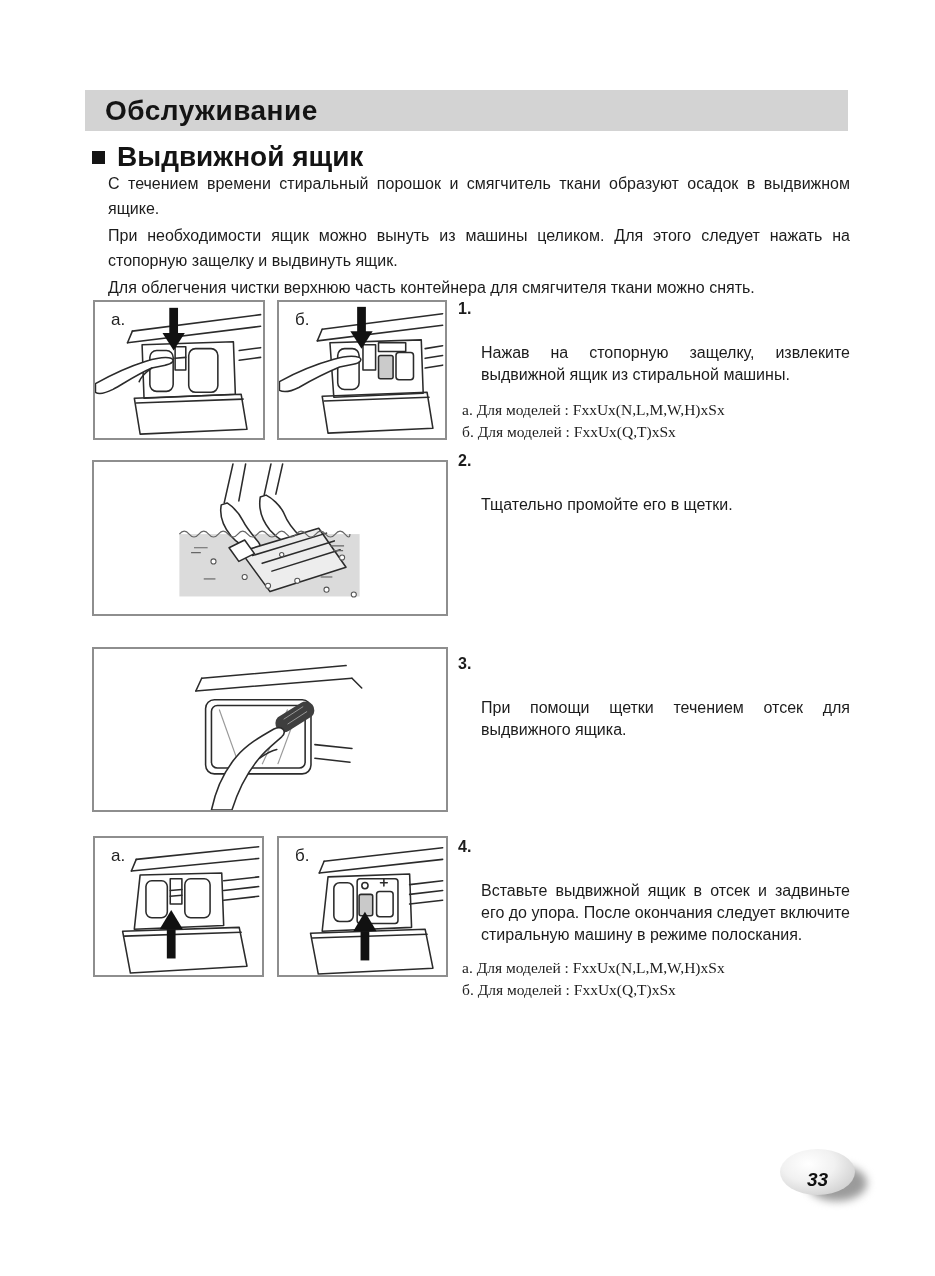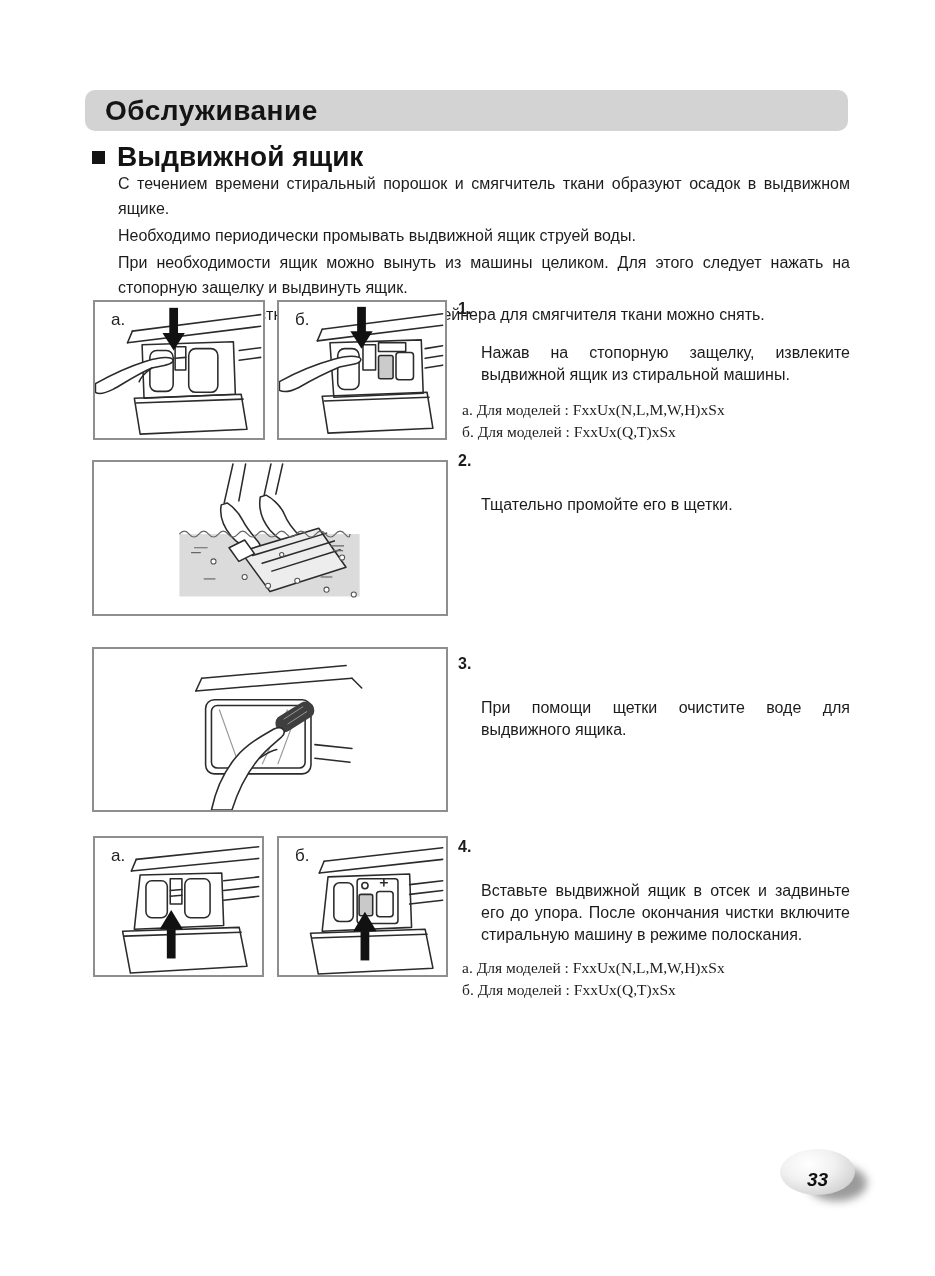--- a/index.html
+++ b/index.html
@@ -11,30 +11,30 @@
   html,body{margin:0;padding:0;}
   body{
     width:935px;height:1276px;position:relative;background:#ffffff;
     font-family:"Liberation Sans","DejaVu Sans",sans-serif;color:var(--ink);
     overflow:hidden;
   }
   .abs{position:absolute;}
   
   .header-bar{
     left:85px;top:90px;width:763px;height:41px;background:var(--header-bg);
-    display:flex;align-items:center;padding-left:20px;border-radius:10px;
+    display:flex;align-items:center;padding-left:20px;
   }
   .header-bar h1{margin:0;font-size:28px;font-weight:bold;letter-spacing:.5px;color:#141414;}
   
   .section-title{left:92px;top:141px;display:flex;align-items:center;gap:12px;}
   .section-title .sq{width:13px;height:13px;background:#141414;display:inline-block;}
   .section-title h2{margin:0;font-size:28px;font-weight:bold;color:#141414;}
   
   .intro{left:104px;top:171px;width:746px;font-size:16px;line-height:25px;}
-  .intro p{margin:0 0 2px 14px;text-align:justify;}
+  .intro p{margin:0 0 2px 4px;text-align:justify;}
   
   .figbox{
     background:#fff;border:2px solid var(--fig-border);
   }
   .figbox .figlabel{
     position:absolute;left:16px;top:8px;font-size:17px;color:#222;
   }
   .figbox svg{position:absolute;left:0;top:0;width:100%;height:100%;}
   
   .step{left:458px;width:392px;font-size:16px;line-height:22px;}
@@ -65,21 +65,20 @@
   <h1>Обслуживание</h1>
 </div>
 
 <div class="abs section-title">
   <span class="sq"></span>
   <h2>Выдвижной ящик</h2>
 </div>
 
 <div class="abs intro">
   <p>С течением времени стиральный порошок и смягчитель ткани образуют осадок в выдвижном ящике.</p>
-  <p>Необходимо периодически промывать выдвижной ящик струей воды.</p>
   <p>При необходимости ящик можно вынуть из машины целиком. Для этого следует нажать на стопорную защелку и выдвинуть ящик.</p>
   <p>Для облегчения чистки верхнюю часть контейнера для смягчителя ткани можно снять.</p>
 </div>
 
 <div class="abs figbox" style="left:93px;top:300px;width:172px;height:140px;">
   <svg viewBox="0 0 172 140">
     <g class="art">
       <path d="M38 30 L170 13"></path>
         <path d="M33 42 L170 25"></path>
         <path d="M38 30 L33 42"></path>
@@ -209,21 +208,21 @@
     <g class="art">
       <path d="M118 165 C122 146 130 126 144 110 C154 98 168 90 182 82 C190 78 196 84 190 90 C181 98 173 104 167 112 C155 126 145 146 139 165 Z" fill="#fff"></path>
       <path d="M167 112 C173 108 180 104 185 103"></path>
     </g>
   </svg>
 </div>
 
 <div class="abs step" style="top:653px;">
   <div class="step-row">
     <span class="num">3.</span>
-    <div class="txt">При помощи щетки очистите воде для выдвижного ящика.</div>
+    <div class="txt">При помощи щетки течением отсек для выдвижного ящика.</div>
   </div>
 </div>
 
 <div class="abs figbox" style="left:93px;top:836px;width:171px;height:141px;">
   <svg viewBox="0 0 171 141">
     <g class="art">
       <path d="M42 22 L168 9"></path>
         <path d="M37 34 L168 21"></path>
         <path d="M42 22 L37 34"></path>
       <path d="M132 44 L168 40"></path>
@@ -269,21 +268,21 @@
       <polygon points="76,96 100,96 88,76"></polygon>
         <rect x="83.5" y="96" width="9" height="30"></rect>
     </g>
   </svg>
   <span class="figlabel">б.</span>
 </div>
 
 <div class="abs step" style="top:836px;">
   <div class="step-row">
     <span class="num">4.</span>
-    <div class="txt">Вставьте выдвижной ящик в отсек и задвиньте его до упора. После окончания чистки включите стиральную машину в режиме полоскания.</div>
+    <div class="txt">Вставьте выдвижной ящик в отсек и задвиньте его до упора. После окончания следует включите стиральную машину в режиме полоскания.</div>
   </div>
   <div class="models" style="margin-top:11px;">
     <div>а. Для моделей : FxxUx(N,L,M,W,H)xSx</div>
     <div>б. Для моделей : FxxUx(Q,T)xSx</div>
   </div>
 </div>
 
 <div class="abs badge-shadow"></div>
 <div class="abs badge">
   <span>33</span>

